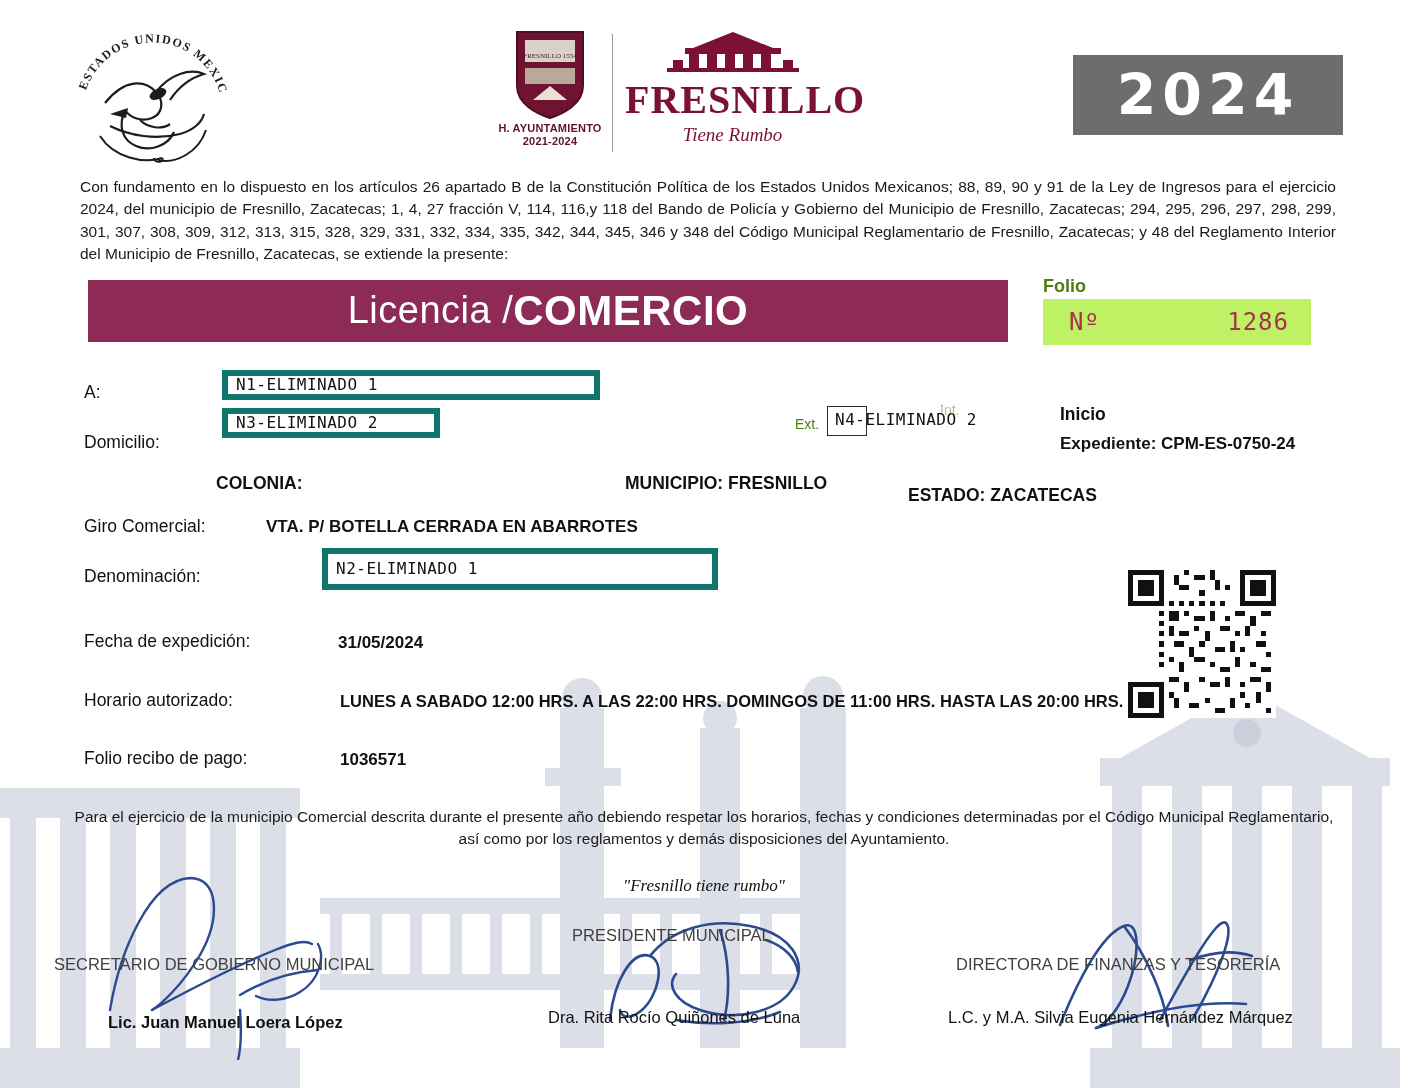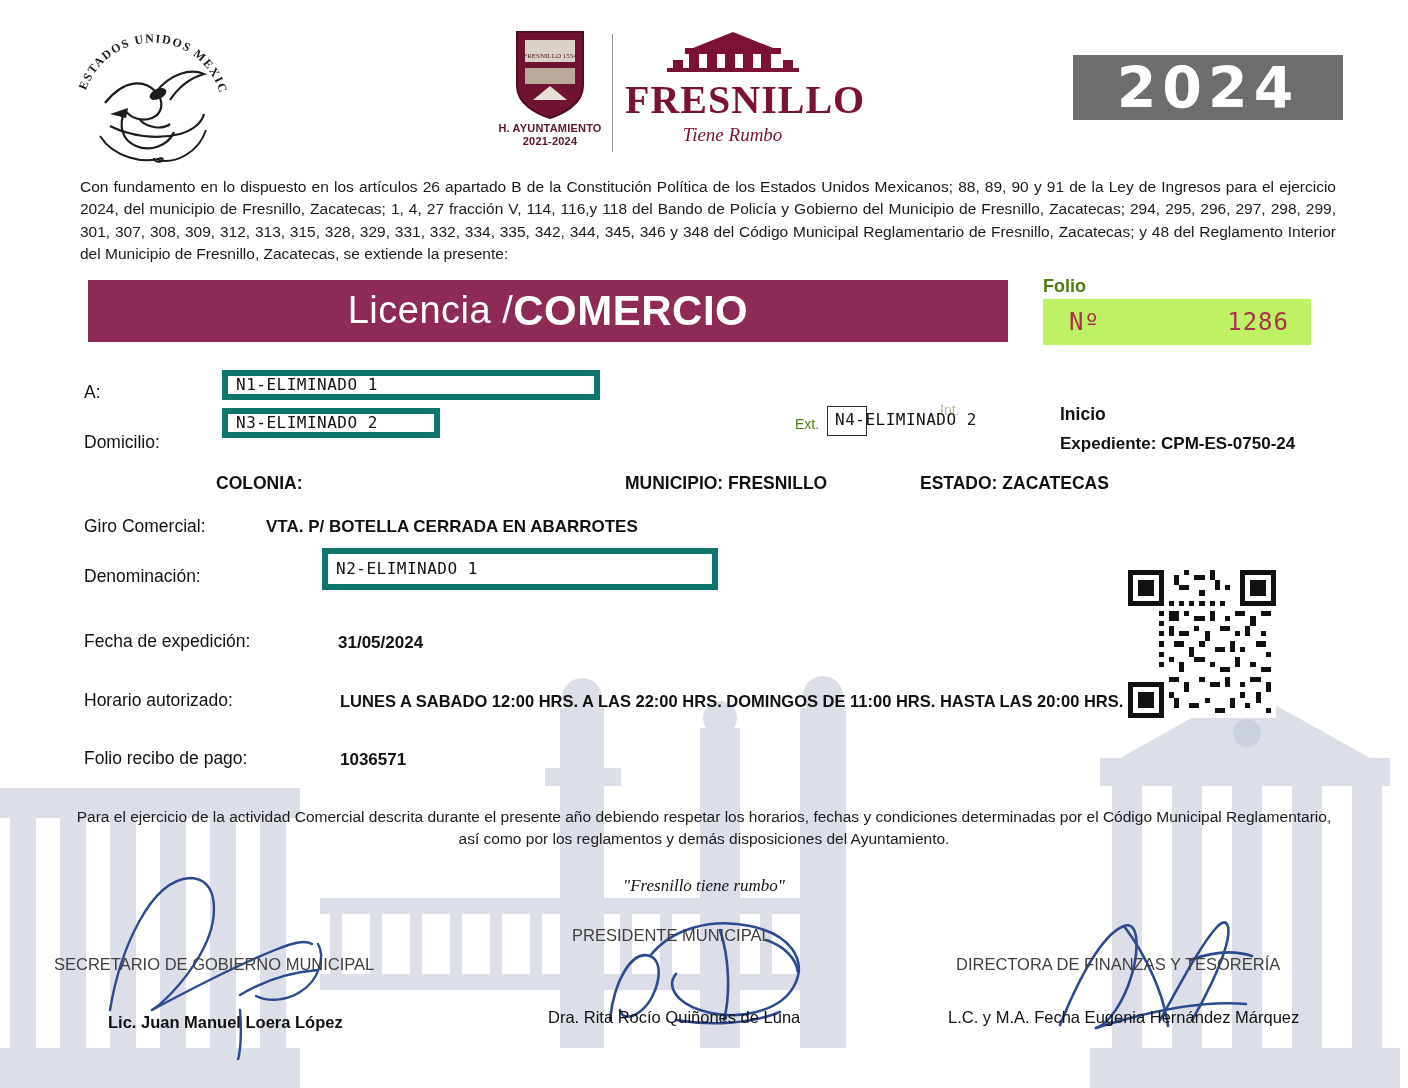--- a/index.html
+++ b/index.html
@@ -91,21 +91,21 @@
     font-family: Liberation Serif, serif;
     font-style: italic;
     font-size: 19px;
     margin-top: 4px;
   }
   .year-box {
     position: absolute;
     right: 65px;
     top: 55px;
     width: 270px;
-    height: 65px;
+    height: 80px;
     background: #6d6d6d;
     color: #ffffff;
     font-size: 57px;
     font-weight: bold;
     letter-spacing: 6px;
     display: flex;
     align-items: center;
     justify-content: center;
     font-family: "DejaVu Sans", sans-serif;
   }
@@ -403,21 +403,21 @@
     <div class="small-lbl" style="left:795px; top:60px;">Ext.</div>
     <div class="small-lbl" style="left:940px; top:46px;">Int.</div>
     <div class="mono-box" style="left:827px; top:50px; width:228px; height:28px; border:none;">N4-ELIMINADO 2</div>
     <div style="position:absolute;left:827px;top:50px;width:38px;height:28px;border:1px solid #2b2b2b;"></div>
 
     <div class="lbl" style="left:1060px; top:48px; font-weight:bold;">Inicio</div>
     <div class="val" style="left:1060px; top:78px; font-size:17px;">Expediente: CPM-ES-0750-24</div>
 
     <div class="val" style="left:216px; top:117px; font-size:17.5px;">COLONIA:</div>
     <div class="val" style="left:625px; top:117px; font-size:17.5px;">MUNICIPIO: FRESNILLO</div>
-    <div class="val" style="left:908px; top:117px; font-size:17.5px;margin-left:12px;">ESTADO: ZACATECAS</div>
+    <div class="val" style="left:908px; top:129px; font-size:17.5px;">ESTADO: ZACATECAS</div>
 
     <div class="lbl" style="left:84px; top:160px;">Giro Comercial:</div>
     <div class="val" style="left:266px; top:161px; font-size:17px;">VTA. P/ BOTELLA CERRADA EN ABARROTES</div>
 
     <div class="lbl" style="left:84px; top:210px;">Denominación:</div>
     <div class="mono-box" style="left:322px; top:192px; width:396px; height:42px;">N2-ELIMINADO 1</div>
 
     <div class="lbl" style="left:84px; top:275px;">Fecha de expedición:</div>
     <div class="val" style="left:338px; top:277px; font-size:17px;">31/05/2024</div>
 
@@ -517,21 +517,21 @@
         <rect x="20" y="25" width="1" height="2"></rect>
           <rect x="23" y="26" width="1" height="1"></rect>
         <rect x="25" y="24" width="1" height="2"></rect>
           <rect x="27" y="27" width="1" height="1"></rect>
         <rect x="8" y="24" width="1" height="1"></rect>
           <rect x="22" y="24" width="1" height="1"></rect>
       </g>
     </svg>
   </div>
 
-  <div class="footer-note">Para el ejercicio de la actividad Comercial descrita durante el presente año debiendo respetar los horarios, fechas y condiciones determinadas por el Código Municipal Reglamentario, así como por los reglamentos y demás disposiciones del Ayuntamiento.</div>
+  <div class="footer-note">Para el ejercicio de la municipio Comercial descrita durante el presente año debiendo respetar los horarios, fechas y condiciones determinadas por el Código Municipal Reglamentario, así como por los reglamentos y demás disposiciones del Ayuntamiento.</div>
   <div class="slogan">"Fresnillo tiene rumbo"</div>
 
   <svg class="ink" style="left:90px; top:860px; width:300px; height:200px;" viewBox="0 0 300 200">
     <g fill="none" stroke="#2b4a8f" stroke-width="2.4" stroke-linecap="round">
       <path d="M20,150 C30,90 60,20 100,18 C130,18 130,60 110,95 C92,126 70,145 62,150"></path>
       <path d="M62,150 C90,135 140,108 185,90 C205,82 215,80 222,84"></path>
       <path d="M150,135 C175,120 200,112 228,110"></path>
       <path d="M228,84 C235,96 230,120 210,132 C196,141 178,142 166,136"></path>
       <path d="M150,150 C152,176 150,192 148,200"></path>
     </g>
@@ -557,15 +557,15 @@
     </g>
   </svg>
 
   <div class="sign-title" style="left:54px; top:955px;">SECRETARIO DE GOBIERNO MUNICIPAL</div>
   <div class="sign-name" style="left:108px; top:1013px;">Lic. Juan Manuel Loera  López</div>
 
   <div class="sign-title" style="left:572px; top:926px;">PRESIDENTE MUNICIPAL</div>
   <div class="sign-name light" style="left:548px; top:1008px;">Dra. Rita Rocío Quiñones de Luna</div>
 
   <div class="sign-title" style="left:956px; top:955px;">DIRECTORA DE FINANZAS Y TESORERÍA</div>
-  <div class="sign-name light" style="left:948px; top:1008px;">L.C. y M.A. Fecha Eugenia Hernández Márquez</div>
+  <div class="sign-name light" style="left:948px; top:1008px;">L.C. y M.A. Silvia Eugenia Hernández Márquez</div>
 
 </div>
 
 </body></html>

